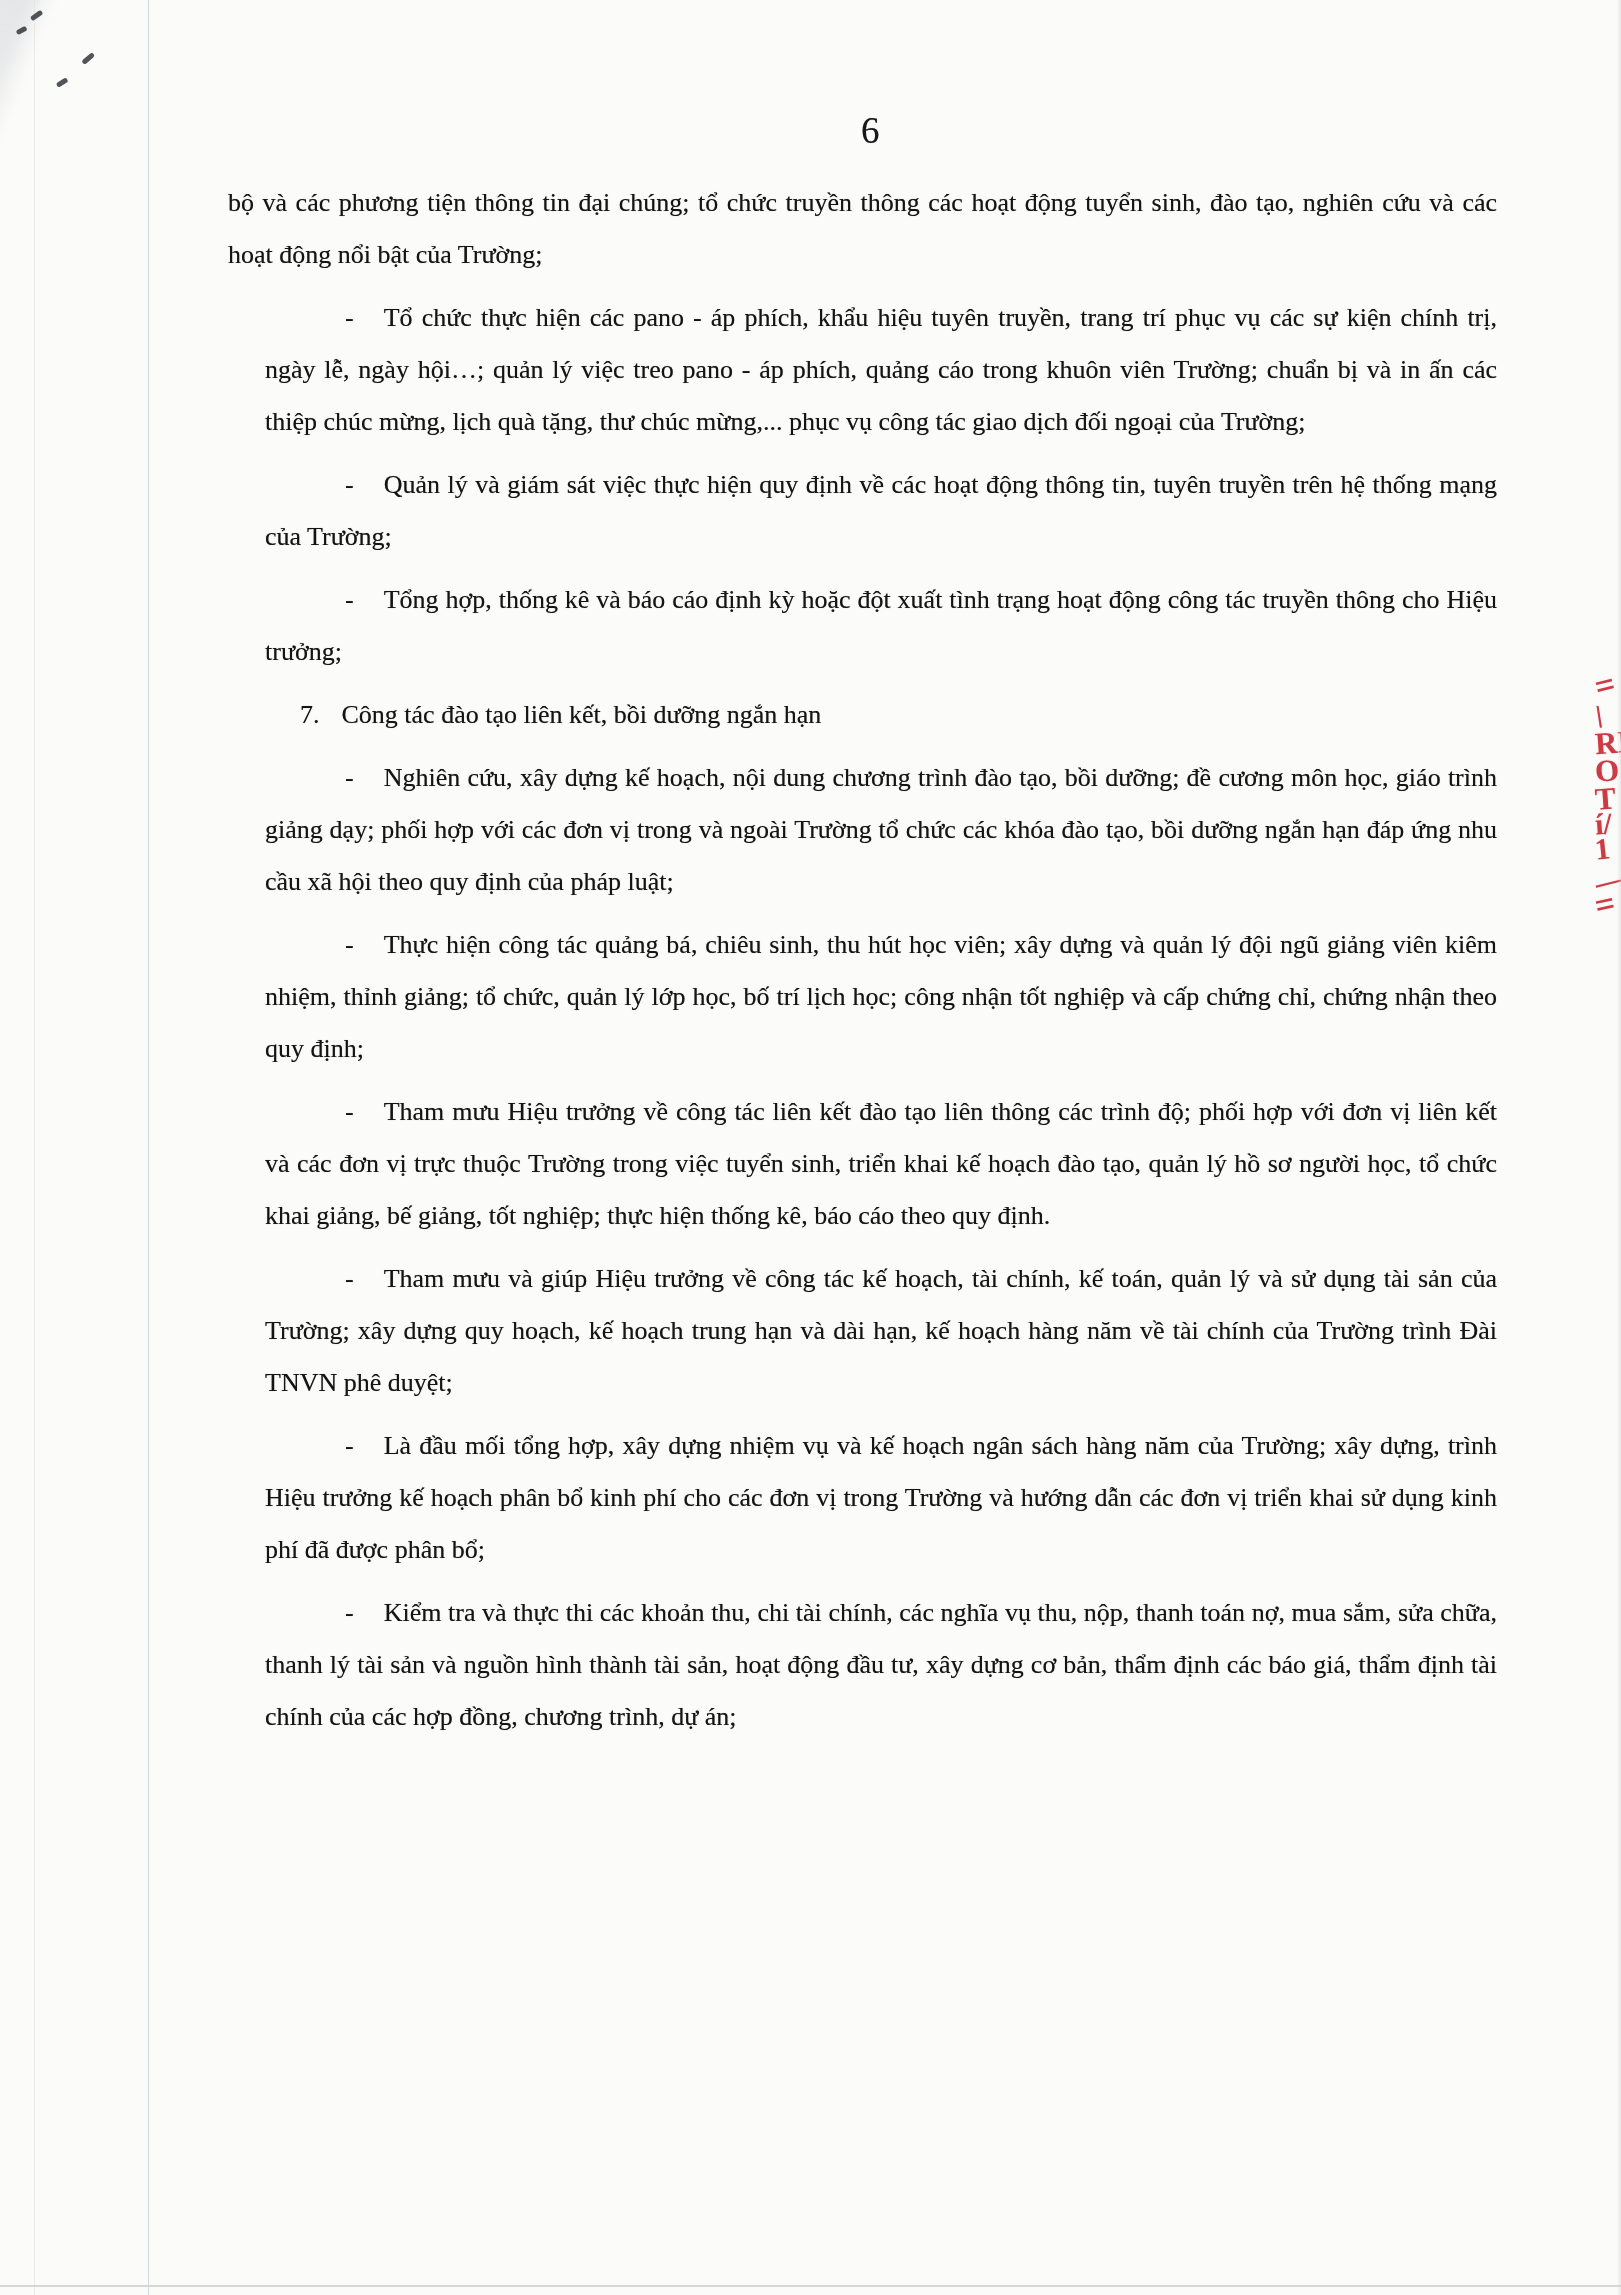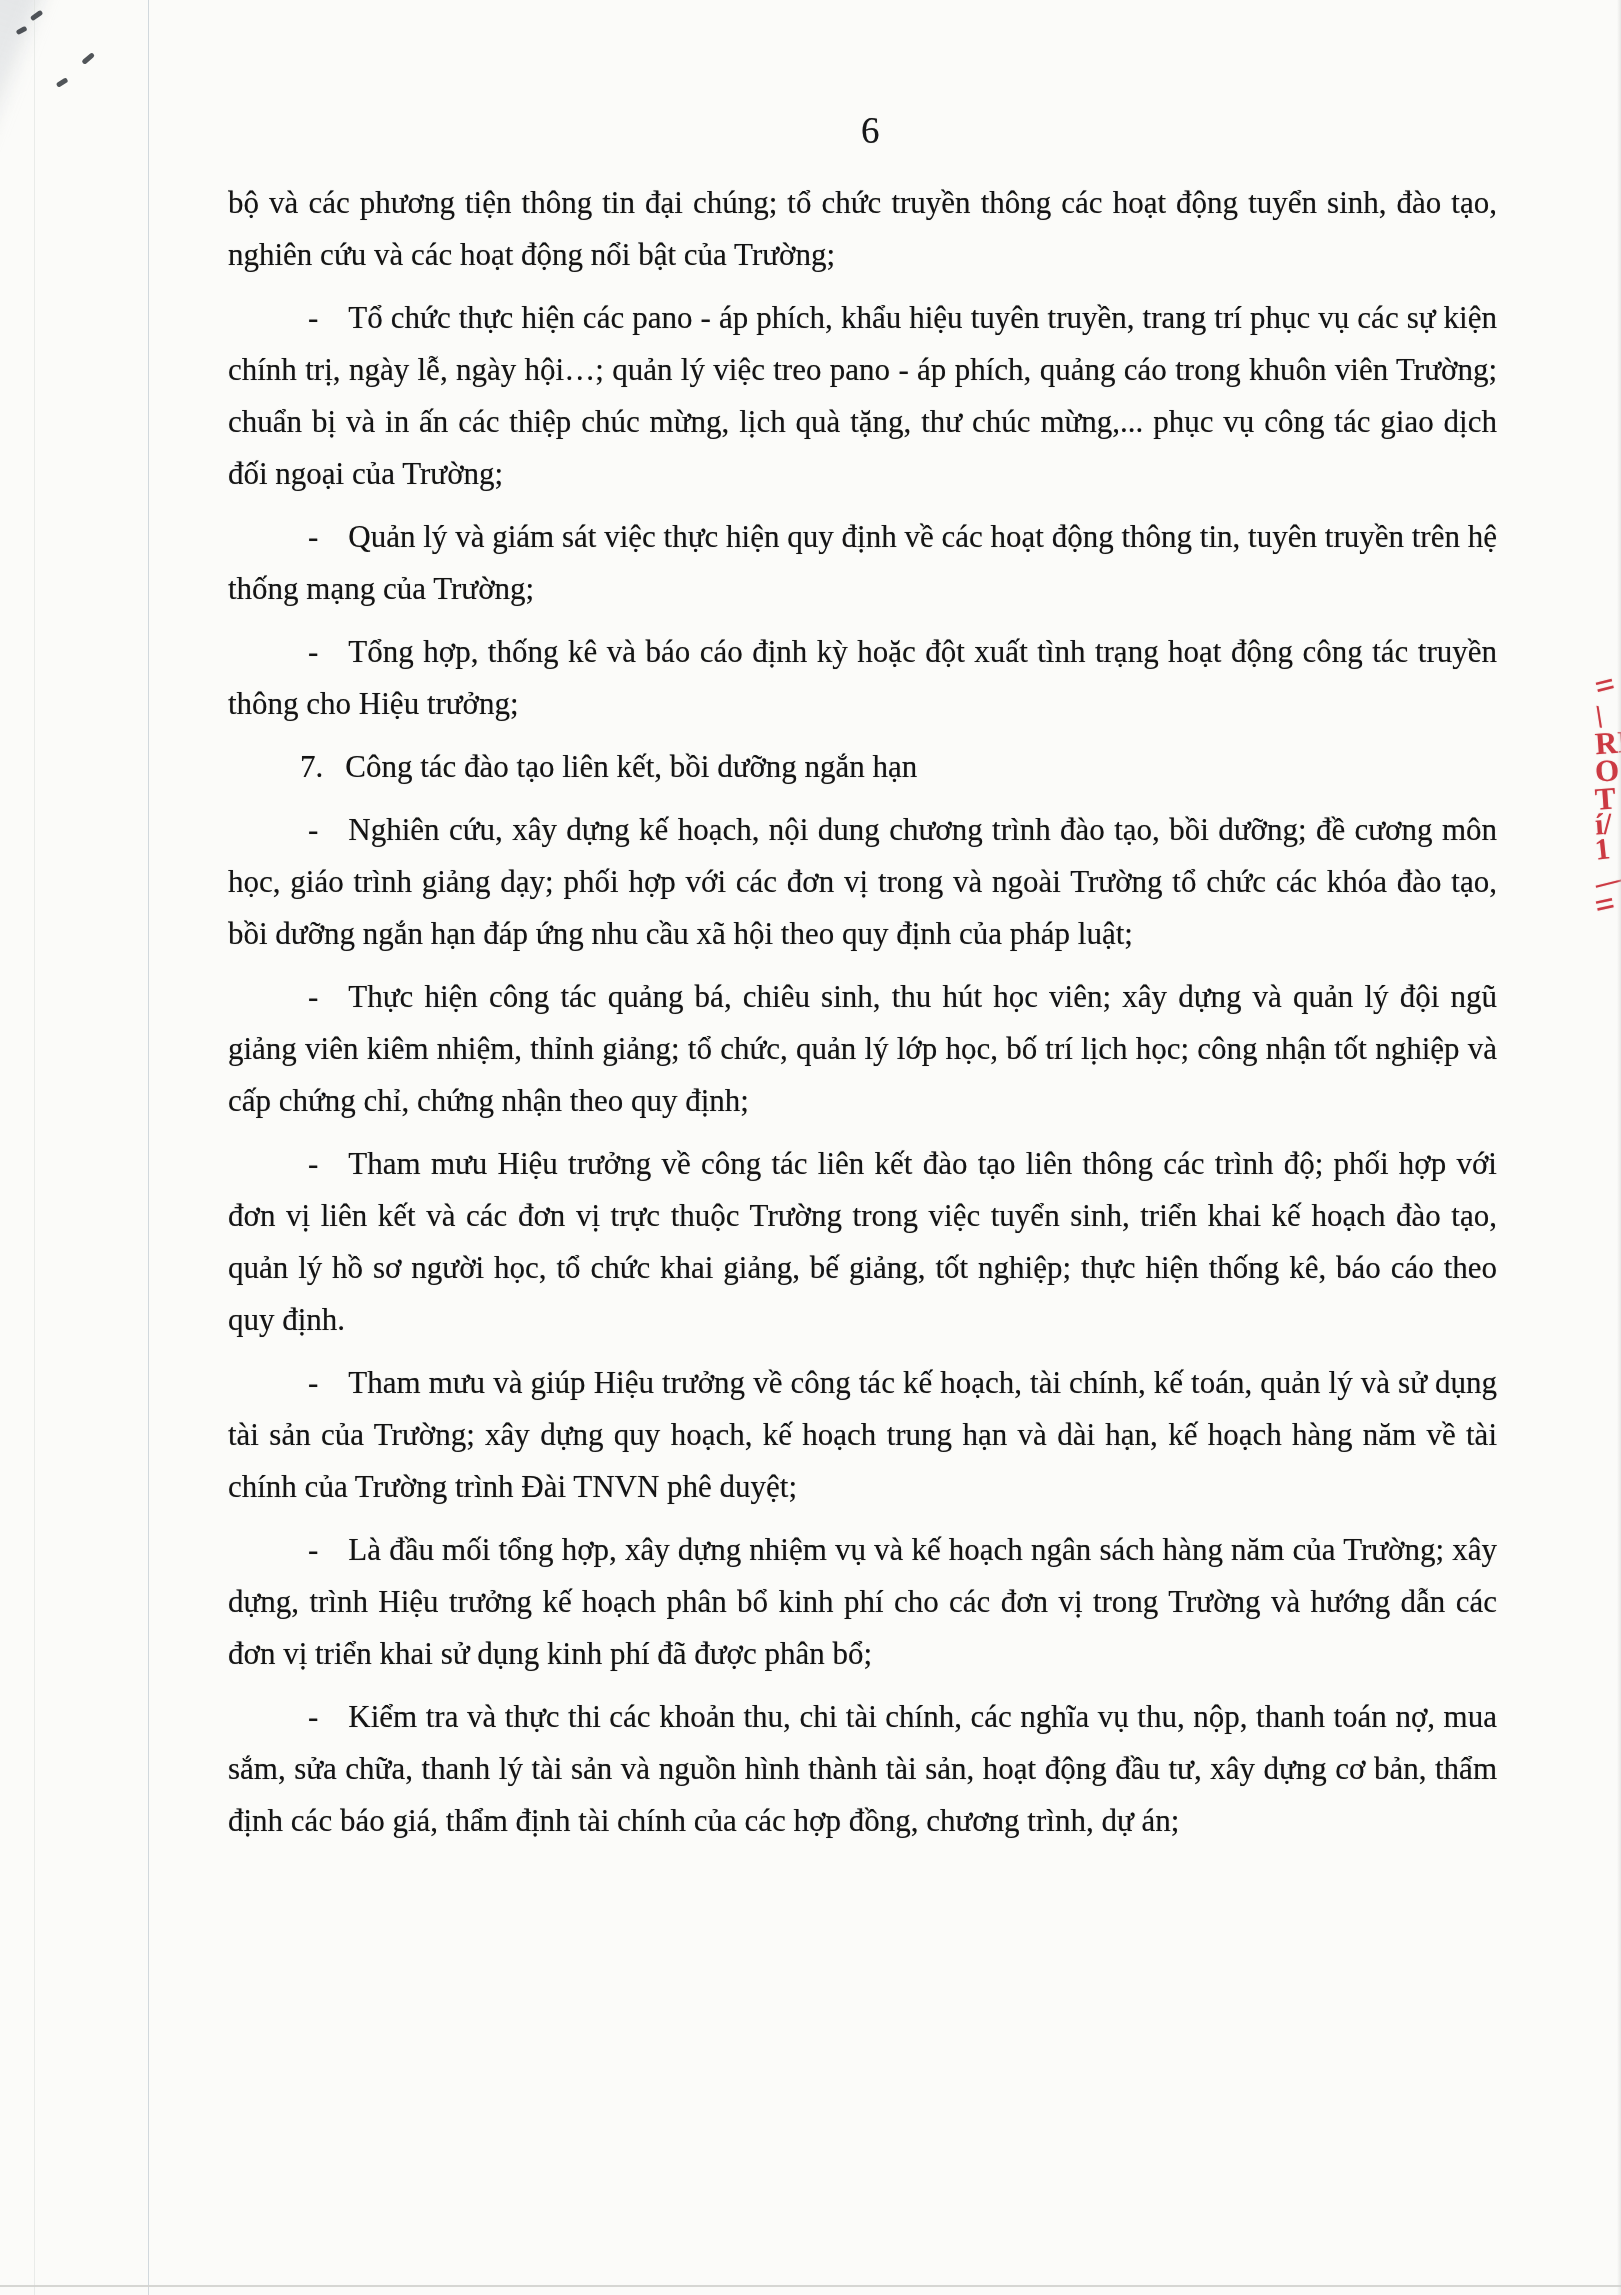--- a/index.html
+++ b/index.html
@@ -32,27 +32,27 @@
   }
   .page-number{
     position:absolute;
     font-size:37px;color:#17181a;
     text-shadow:0 0 0.7px rgba(20,20,20,.45);
   }
   .doc-body{
     position:absolute;
     text-align:justify;
     color:#141414;
-    font-size:31px;
+    font-size:26px;
     line-height:52px;
     text-shadow:0 0 0.7px rgba(20,20,20,.5);
   }
   .doc-body p{margin:0;padding:0;}
   .doc-body p + p{margin-top:11px;}
-  .doc-body p.item{text-indent:80px;}
+  .doc-body p.item{text-indent:80px;margin-left:37px;}
   .doc-body p.heading{text-indent:72px;font-weight:normal;}
   .marker{margin-right:30px;}
   .h-num{margin-right:22px;}
   
   .stamp-frag{
     position:absolute;left:1595px;
     color:#c6202b;font-weight:bold;
     font-family:"Liberation Serif","DejaVu Serif",serif;
     opacity:.88;white-space:nowrap;
     text-shadow:0 0 1.3px rgba(198,32,43,.35);

